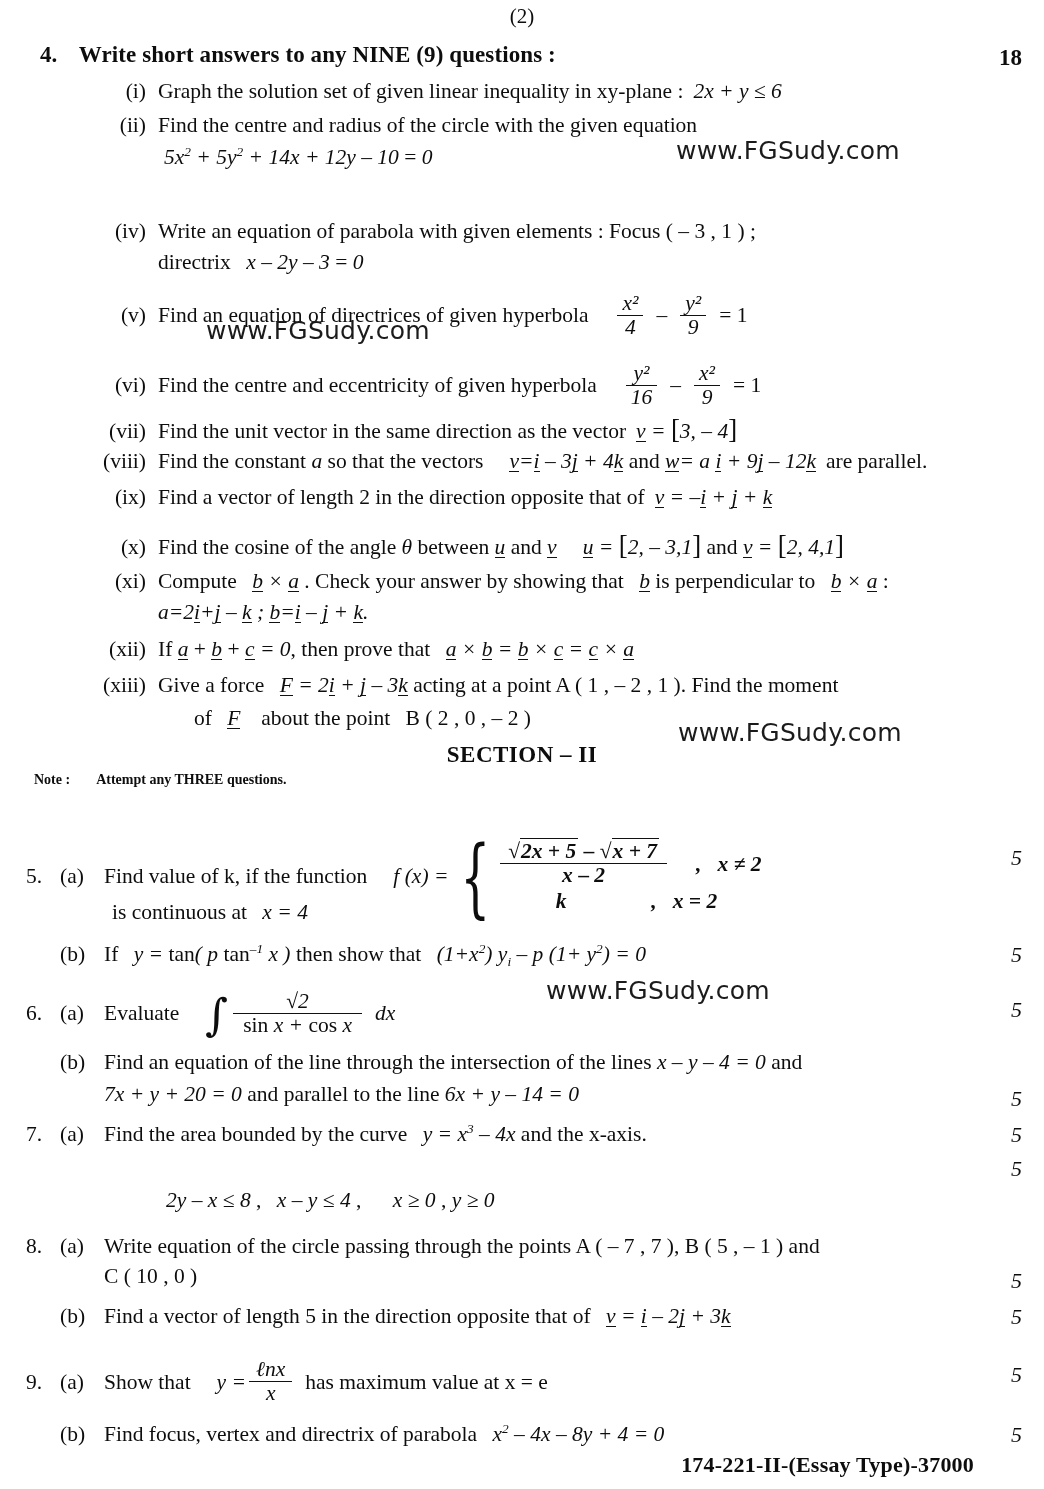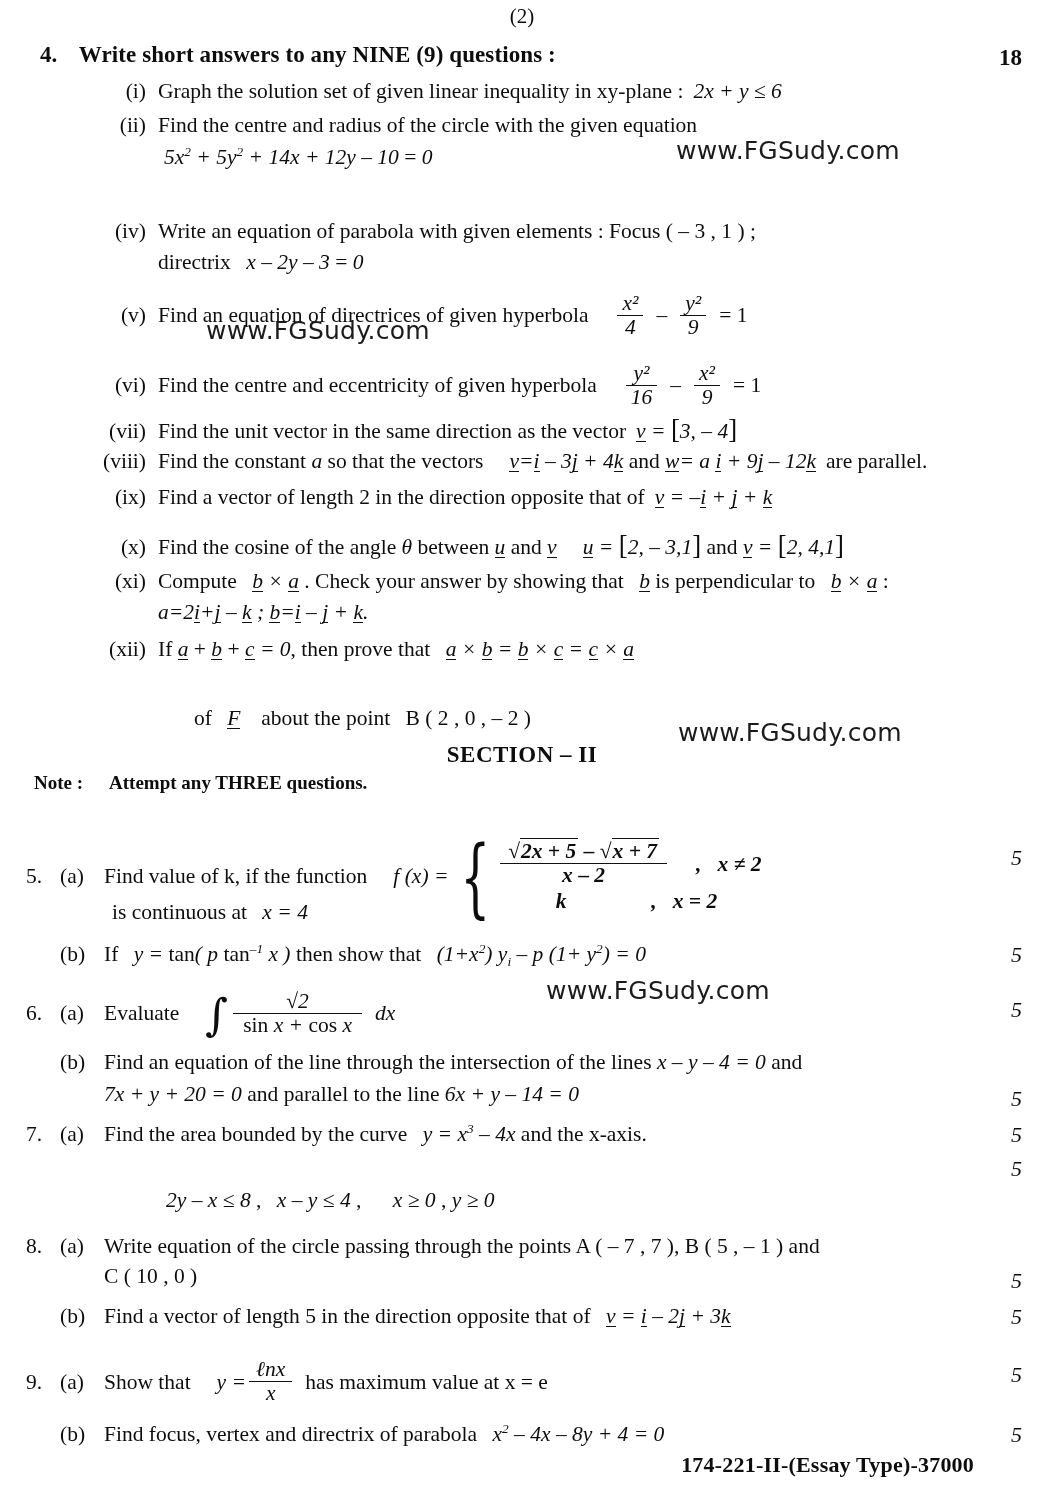--- a/index.html
+++ b/index.html
@@ -80,21 +80,21 @@
   
   #section-heading {
     top: 742px; left: 0; width: 1044px;
     text-align: center;
     font-size: 23px;
     font-weight: bold;
     letter-spacing: .5px;
   }
   #section-note {
     top: 772px; left: 34px;
-    font-size: 19px;
+    font-size: 14px;
     font-weight: bold;
   }
   #section-note .note-word { margin-right: 26px; }
 
   
   .srow {
     left: 26px;
     width: 930px;
     font-size: 21.5px;
     line-height: 1.32;
@@ -261,20 +261,23 @@
     <span class="qlabel">(xi)</span><span class="qbody">Compute <span class="sp"></span><span class="vec">b</span> <span class="math">×</span> <span class="vec">a</span> . Check your answer by showing that <span class="sp"></span><span class="vec">b</span> is perpendicular to <span class="sp"></span><span class="vec">b</span> <span class="math">×</span> <span class="vec">a</span> :</span>
   </div>
   <div class="abs" style="top:600px;left:158px;font-size:21.5px;">
     <span class="math">a=2</span><span class="vec">i</span><span class="math">+</span><span class="vec">j</span><span class="math"> – </span><span class="vec">k</span><span class="math"> ; </span><span class="vec">b</span><span class="math">=</span><span class="vec">i</span><span class="math"> – </span><span class="vec">j</span><span class="math"> + </span><span class="vec">k</span><span class="math">.</span>
   </div>
 
   <div class="abs qrow" style="top:636px;">
     <span class="qlabel">(xii)</span><span class="qbody">If <span class="vec">a</span> + <span class="vec">b</span> + <span class="vec">c</span> <span class="math">= 0</span>, then prove that <span class="sp"></span><span class="vec">a</span> <span class="math">×</span> <span class="vec">b</span> <span class="math">=</span> <span class="vec">b</span> <span class="math">×</span> <span class="vec">c</span> <span class="math">=</span> <span class="vec">c</span> <span class="math">×</span> <span class="vec">a</span></span>
   </div>
 
+  <div class="abs qrow" style="top:672px; left:76px; width:960px;">
+    <span class="qlabel" style="width:82px;">(xiii)</span><span class="qbody">Give a force <span class="sp"></span><span class="vec">F</span><span class="math"> = 2</span><span class="vec">i</span><span class="math"> + </span><span class="vec">j</span><span class="math"> – 3</span><span class="vec">k</span>  acting at a point A ( 1 , – 2 , 1 ).  Find the moment</span>
+  </div>
   <div class="abs" style="top:706px;left:194px;font-size:21.5px;">
     of <span class="sp"></span><span class="vec">F</span> <span class="sp"></span> about the point <span class="sp"></span>B ( 2 , 0 , – 2 )
   </div>
 
   <div class="abs" id="section-heading">SECTION – II</div>
 
   <div class="abs" id="section-note">
     <span class="note-word">Note :</span><span>Attempt any THREE questions.</span>
   </div>
 

